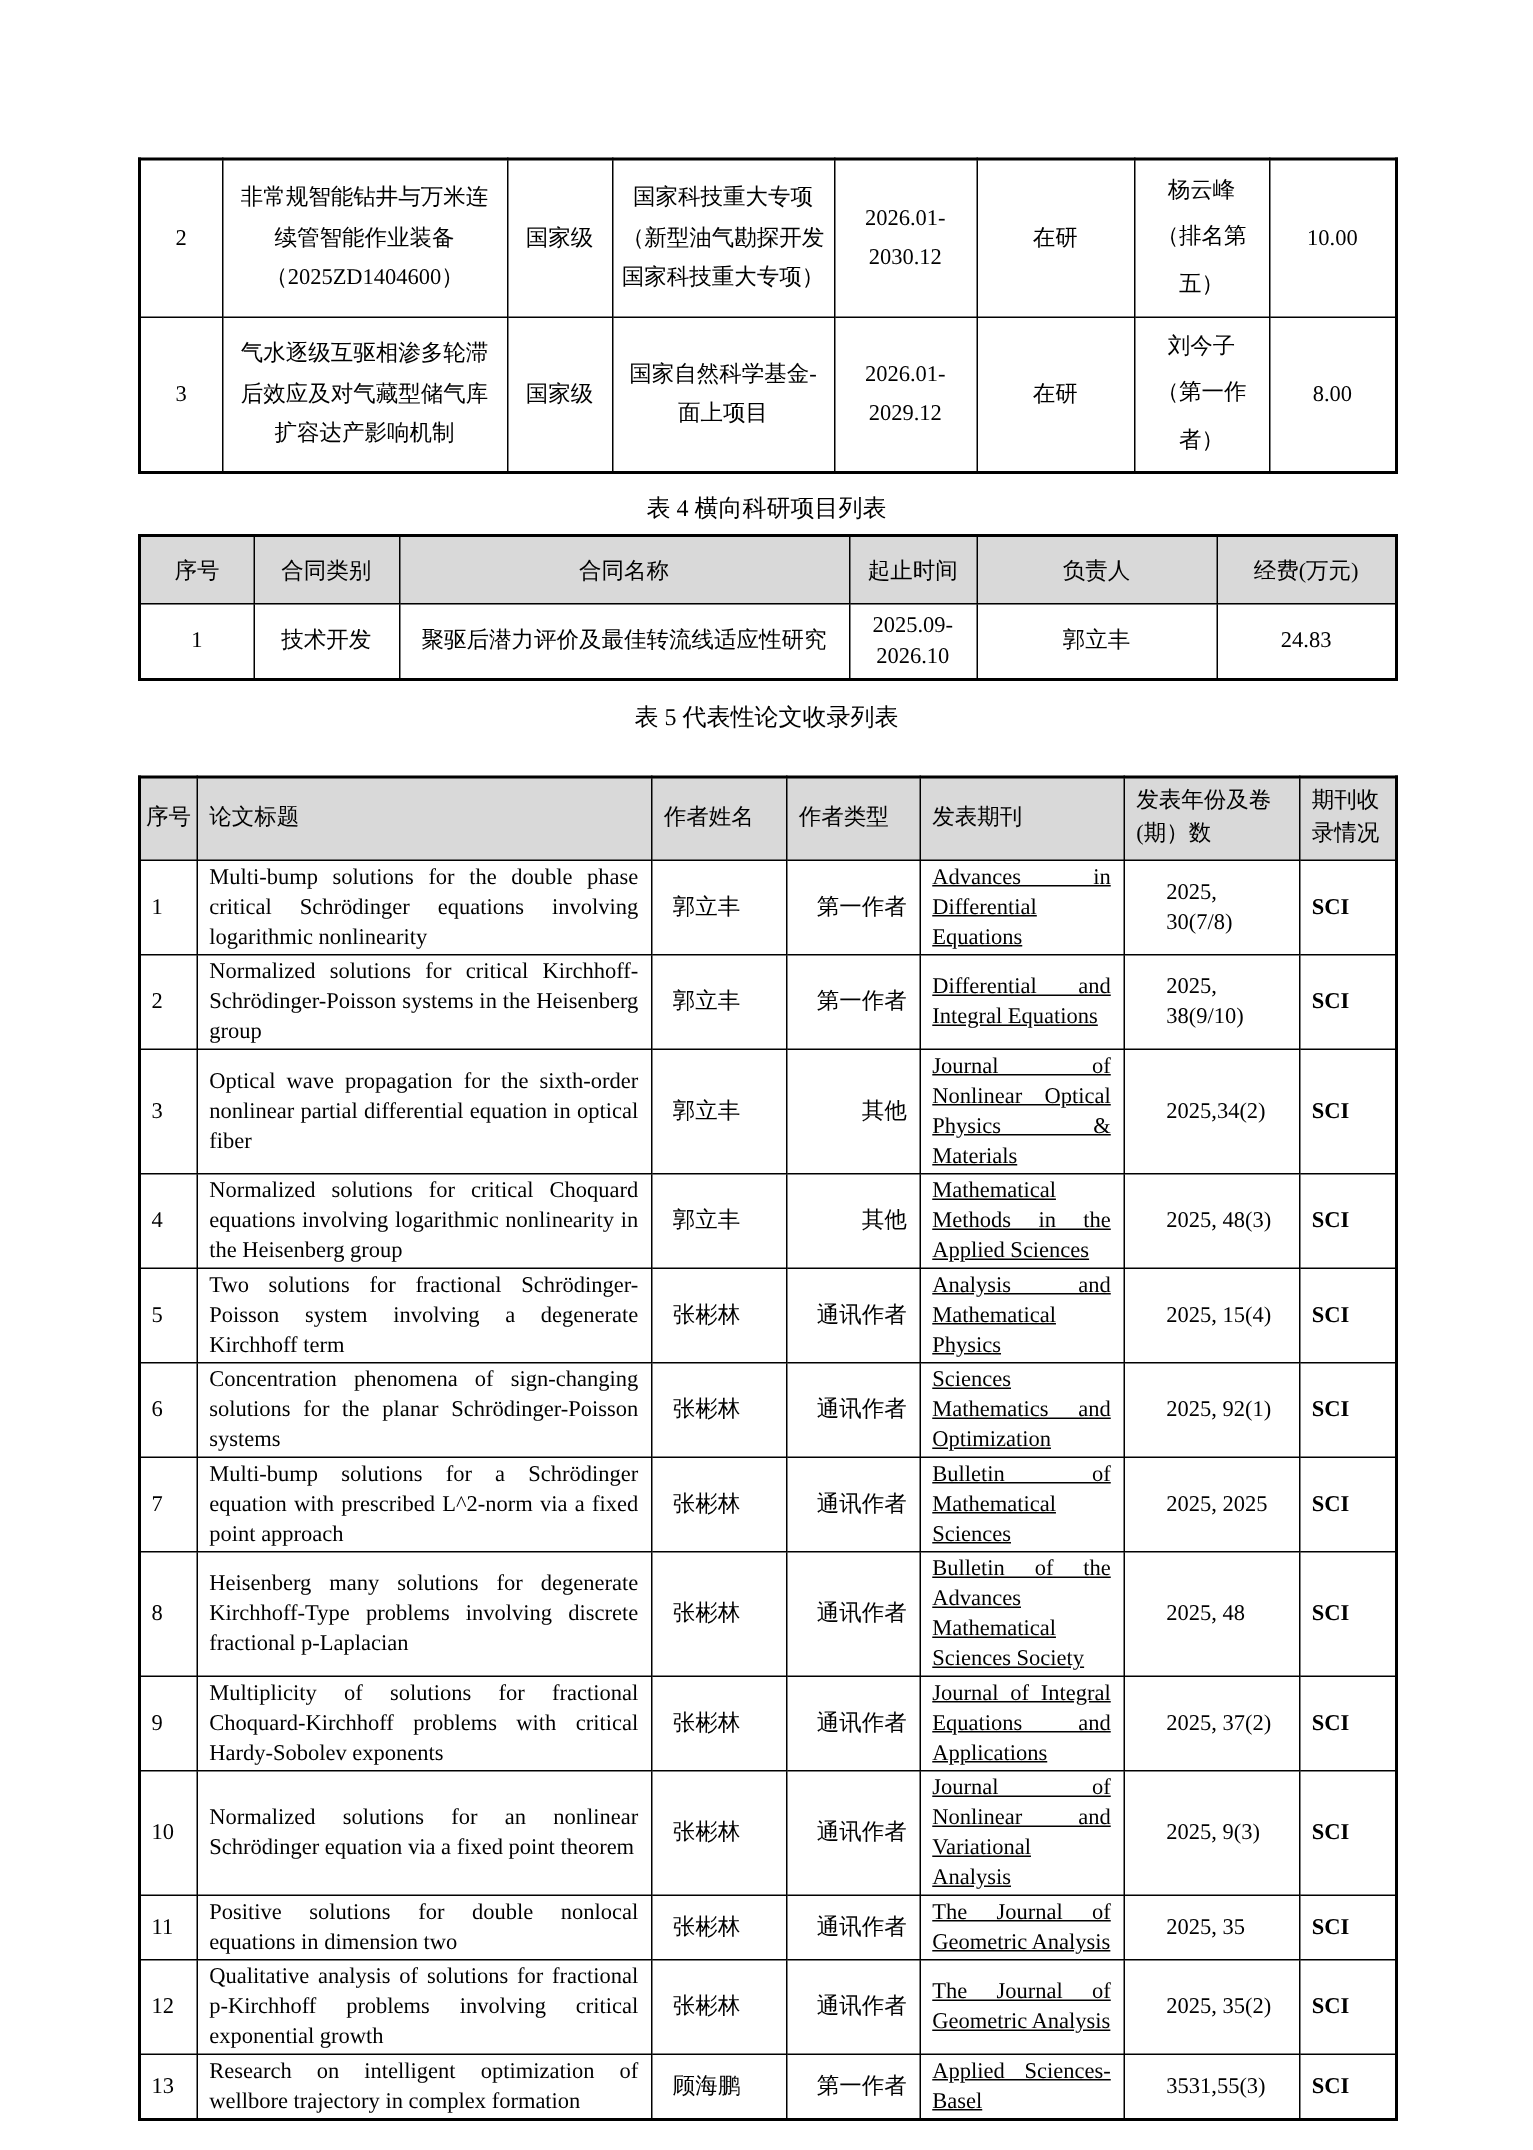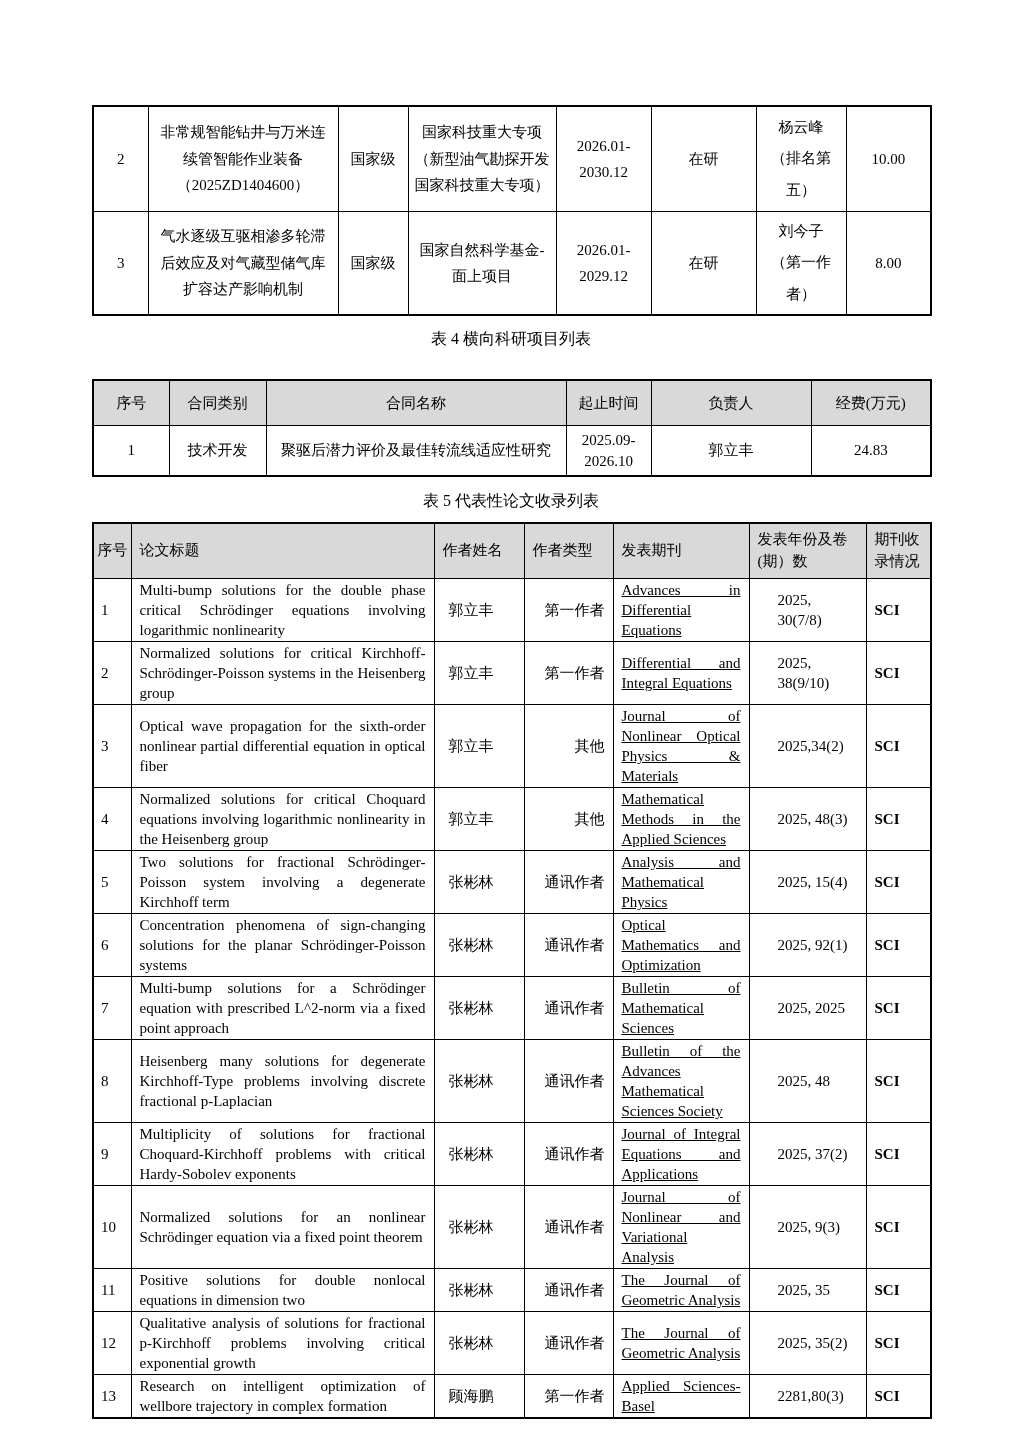--- a/index.html
+++ b/index.html
@@ -51,23 +51,23 @@
   .t-5 td.c-no{text-align:left;padding-left:7px;}
   .t-5 td.c-title{text-align:justify;}
   .t-5 td.c-author{padding-left:14px;}
   .t-5 td.c-atype{text-align:right;}
   .t-5 td.c-journal{text-align:justify;text-decoration:underline;}
   .t-5 td.c-year{text-align:left;padding-left:28px;}
   .t-5 td.c-index{text-align:left;font-weight:bold;}
 
   .caption{
     text-align:center;font-size:16px;
-    margin:13px 0 29px 0;
-  }
-  .caption-5{margin:14px 0 10px 0;}
+    margin:13px 0 6px 0;
+  }
+  .caption-5{margin:14px 0 28px 0;}
 
   .page-number{
     text-align:center;font-size:15px;margin-top:22px;
     font-family:"Liberation Sans","DejaVu Sans",sans-serif;
   }
 </style>
 </head>
 <body>
 
 <div class="content">
@@ -222,21 +222,21 @@
           <td class="c-journal">Analysis and Mathematical Physics</td>
           <td class="c-year">2025, 15(4)</td>
           <td class="c-index">SCI</td>
         </tr>
 
         <tr>
           <td class="c-no">6</td>
           <td class="c-title">Concentration phenomena of sign-changing solutions for the planar Schrödinger-Poisson systems</td>
           <td class="c-author">张彬林</td>
           <td class="c-atype">通讯作者</td>
-          <td class="c-journal">Optical Mathematics and Optimization</td>
+          <td class="c-journal">Sciences Mathematics and Optimization</td>
           <td class="c-year">2025, 92(1)</td>
           <td class="c-index">SCI</td>
         </tr>
 
         <tr>
           <td class="c-no">7</td>
           <td class="c-title">Multi-bump solutions for a Schrödinger equation with prescribed L^2-norm via a fixed point approach</td>
           <td class="c-author">张彬林</td>
           <td class="c-atype">通讯作者</td>
           <td class="c-journal">Bulletin of Mathematical Sciences</td>
@@ -293,21 +293,21 @@
           <td class="c-year">2025, 35(2)</td>
           <td class="c-index">SCI</td>
         </tr>
 
         <tr>
           <td class="c-no">13</td>
           <td class="c-title">Research on intelligent optimization of wellbore trajectory in complex formation</td>
           <td class="c-author">顾海鹏</td>
           <td class="c-atype">第一作者</td>
           <td class="c-journal">Applied Sciences-Basel</td>
-          <td class="c-year">2281,80(3)</td>
+          <td class="c-year">3531,55(3)</td>
           <td class="c-index">SCI</td>
         </tr>
       </tbody>
   </table>
 
   <div class="page-number">9</div>
 
 </div>
 
 </body></html>

